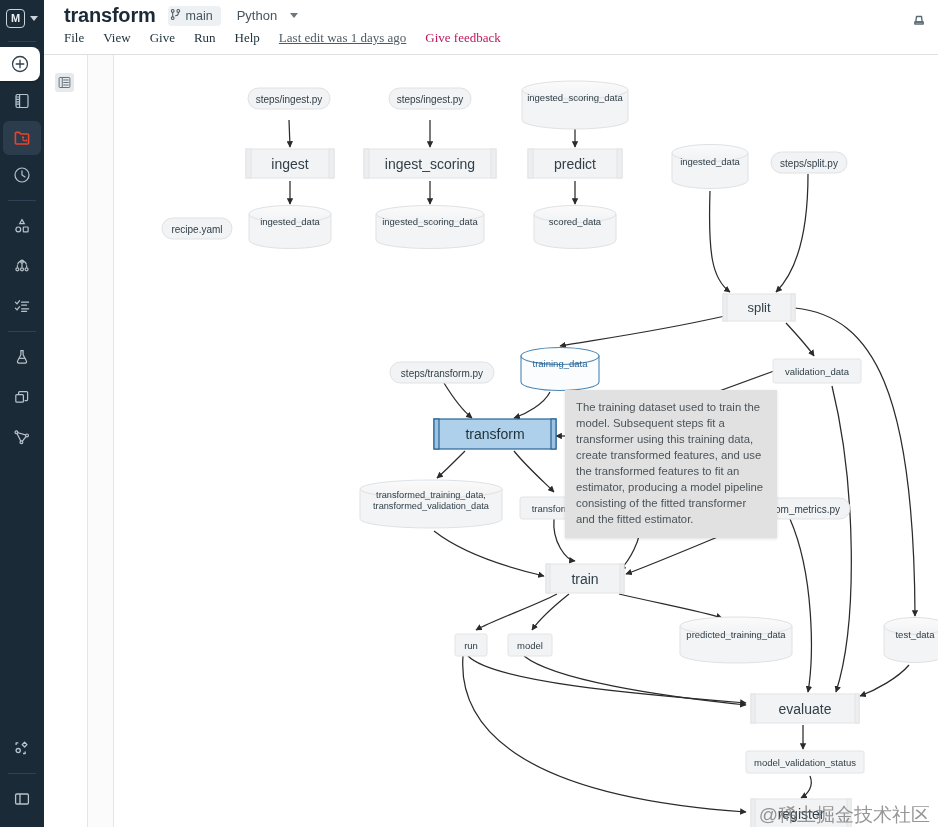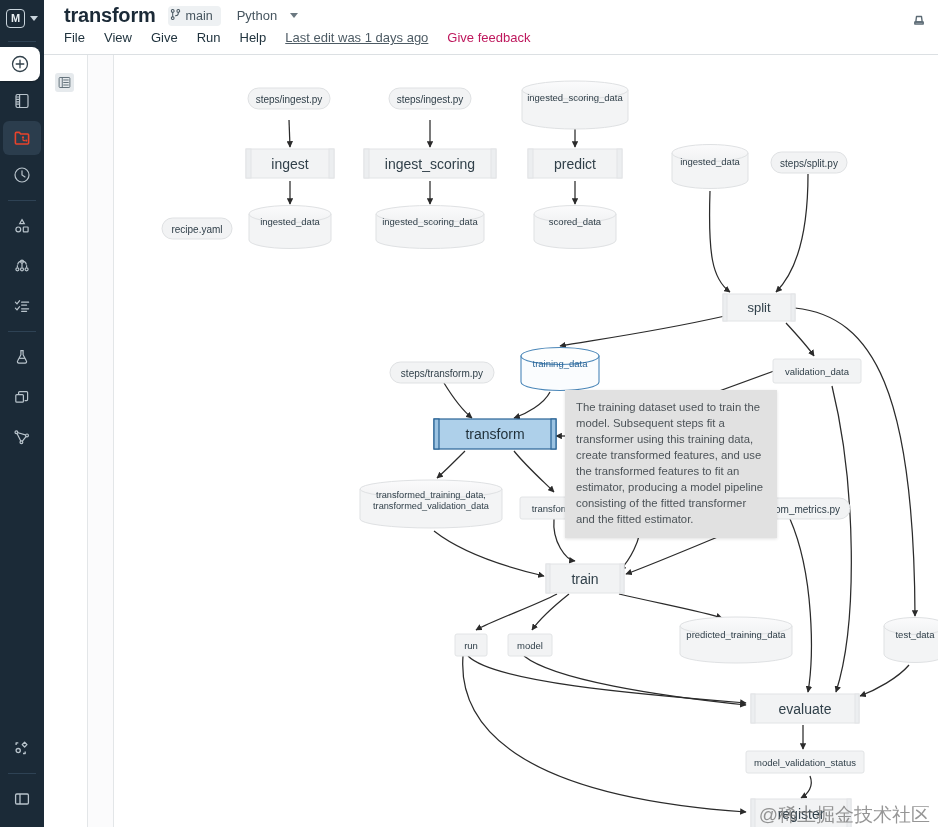--- a/index.html
+++ b/index.html
@@ -71,21 +71,21 @@
     display: flex; align-items: center; gap: 13px;
     font-size: 13px; color: #46555f; padding: 2px 4px;
   }
   .caret-dn {
     width: 0; height: 0; border-left: 4px solid transparent; border-right: 4px solid transparent;
     border-top: 5px solid #6b7880;
   }
   #header-row2 {
     position: absolute; left: 20px; top: 30px;
     display: flex; align-items: center; gap: 19px;
-    font-size: 13px; color: #21343f;
+    font-size: 13px; color: #21343f; font-family: Liberation Serif, serif;
   }
   .menu-item { cursor: default; }
   #last-edit { color: #4d5b64; text-decoration: underline; }
   #give-feedback { color: #be185d; }
   #header-right { position: absolute; right: 6px; top: 8px; }
 
   
   #toc-strip {
     position: absolute; left: 44px; top: 55px; width: 44px; height: 772px;
     background: #ffffff; border-right: 1px solid #e3e6e8;

